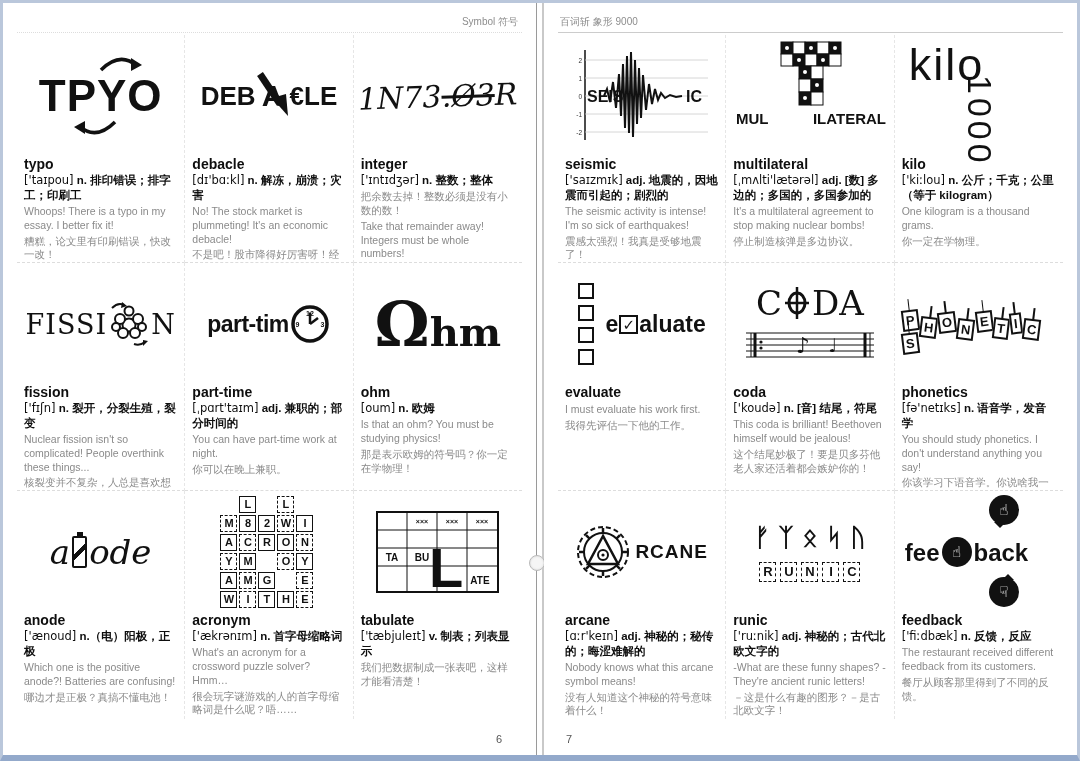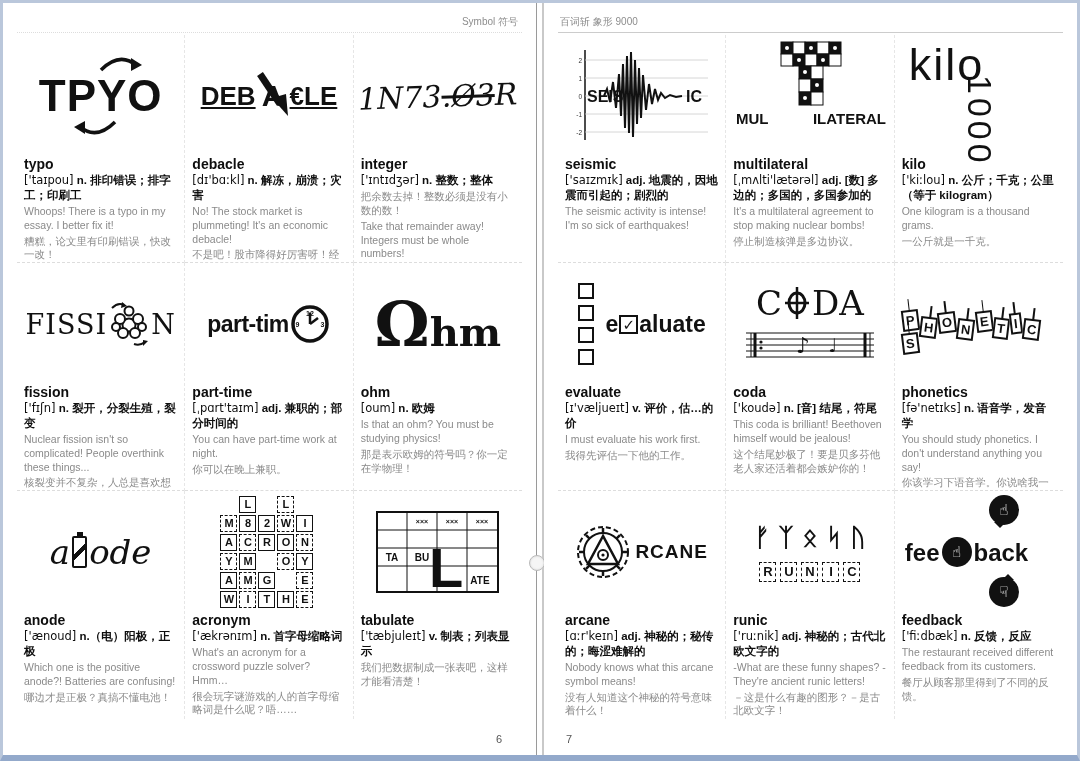--- a/index.html
+++ b/index.html
@@ -21,21 +21,21 @@
   .art { height:114px; display:flex; align-items:center; justify-content:center; position:relative; color:#111; flex:none; }
   .word { font-weight:bold; font-size:14px; color:#0e0e0e; margin:3px 0 1px; }
   .def  { font-size:11.5px; color:#0e0e0e; line-height:1.3; }
   .def .phon { font-weight:normal; font-family:"DejaVu Sans",sans-serif; }
   .def .defb { font-weight:bold; }
   .ex { font-size:10.5px; color:#8a8a8a; line-height:1.32; margin-top:2px; }
   .pagenum { position:absolute; bottom:10px; font-size:11px; color:#555; }
   .page.left .pagenum { right:34px; } .page.right .pagenum { left:22px; }
 
   
-  .big900 { font-weight:900; letter-spacing:0;text-decoration:underline; }
+  .big900 { font-weight:900; letter-spacing:0; }
   .typo-wrap { position:relative; padding:14px 0; }
   .typo-txt { font-size:44px; font-weight:900; letter-spacing:1px; }
   .typo-arrow { position:absolute; }
   .deb-row { display:flex; align-items:center; }
   .deb-a { position:relative; width:34px; height:44px; font-weight:900; font-size:30px; line-height:44px; text-align:center; }
   .deb-a svg { position:absolute; left:-2px; top:-2px; }
   .int-txt { font-family:"DejaVu Serif","Liberation Serif",serif; font-style:italic; font-size:30px; transform:rotate(-2deg); white-space:nowrap; }
   .int-strike { text-decoration:line-through; text-decoration-thickness:3px; }
   .fission-row { display:flex; align-items:center; font-family:"DejaVu Serif",serif; font-size:27px; letter-spacing:1px; }
   .pt-row { display:flex; align-items:center; }
@@ -289,20 +289,21 @@
               <line x1="15" y1="88" x2="138" y2="88" stroke="#ccc" stroke-width="0.8"></line>
       <text x="12" y="90.5" font-size="6.5" text-anchor="end" fill="#333">-2</text>
     <text x="17" y="58" font-size="16" font-weight="800" fill="#111">SEIS</text>
     <text x="116" y="58" font-size="16" font-weight="800" fill="#111">IC</text>
     <path d="M34,52 L37,45 40,58 43,38 46,64 49,30 51,72 53,20 55,84 57,12 59,89 61,8 63,93 65,16 67,80 69,24 71,74 73,31 76,66 79,40 82,60 85,45 88,56 91,49 95,54 100,51 106,53 112,52" stroke="#111" stroke-width="2" fill="none"></path>
             </svg>
           </div>
           <div class="word">seismic</div>
           <div class="def"><span class="phon">['saɪzmɪk]</span> <span class="defb">adj. 地震的，因地震而引起的；剧烈的</span></div>
           <div class="ex">The seismic activity is intense! I'm so sick of earthquakes!</div>
+          <div class="ex">震感太强烈！我真是受够地震了！</div>
         </div>
         <div class="card">
           <div class="art">
             <div class="mul-wrap">
     <svg class="mul-t" width="62" height="68">
       <rect x="1" y="1" width="12" height="12" fill="#111" stroke="#111"></rect>
         <rect x="1" y="13" width="12" height="12" fill="#fff" stroke="#111"></rect>
                 <rect x="13" y="1" width="12" height="12" fill="#fff" stroke="#111"></rect>
         <rect x="13" y="13" width="12" height="12" fill="#111" stroke="#111"></rect>
                 <rect x="25" y="1" width="12" height="12" fill="#111" stroke="#111"></rect>
@@ -338,40 +339,39 @@
         <div class="card">
           <div class="art">
             <div class="kilo-wrap">
     <span class="kilo-word">kilo</span>
     <span class="kilo-num">1000</span>
             </div>
           </div>
           <div class="word">kilo</div>
           <div class="def"><span class="phon">['kiːlou]</span> <span class="defb">n. 公斤；千克；公里（等于 kilogram）</span></div>
           <div class="ex">One kilogram is a thousand grams.</div>
-          <div class="ex">一公斤就是一千克。</div>
+          <div class="ex">你一定在学物理。</div>
         </div>
         <div class="card">
           <div class="art">
             <div class="eva-row">
     <div class="eva-col">
       <span class="eva-box"></span>
                 <span class="eva-box"></span>
                 <span class="eva-box"></span>
                 <span class="eva-box"></span>
               </div>
     <div class="eva-word">
                 <span>e</span>
                 <span class="eva-check">✓</span>
                 <span>aluate</span>
               </div>
             </div>
           </div>
           <div class="word">evaluate</div>
-          <div class="def"><span class="phon">[ɪ'væljueɪt]</span> <span class="defb">v. 评价，估…的价</span></div>
           <div class="ex">I must evaluate his work first.</div>
           <div class="ex">我得先评估一下他的工作。</div>
         </div>
         <div class="card">
           <div class="art">
             <div class="coda-col">
     <div class="coda-top">
                 <span>C</span>
       <svg width="28" height="34" style="margin:0 1px">
         <ellipse cx="14" cy="17" rx="8" ry="10" stroke="#111" stroke-width="3" fill="none"></ellipse>

